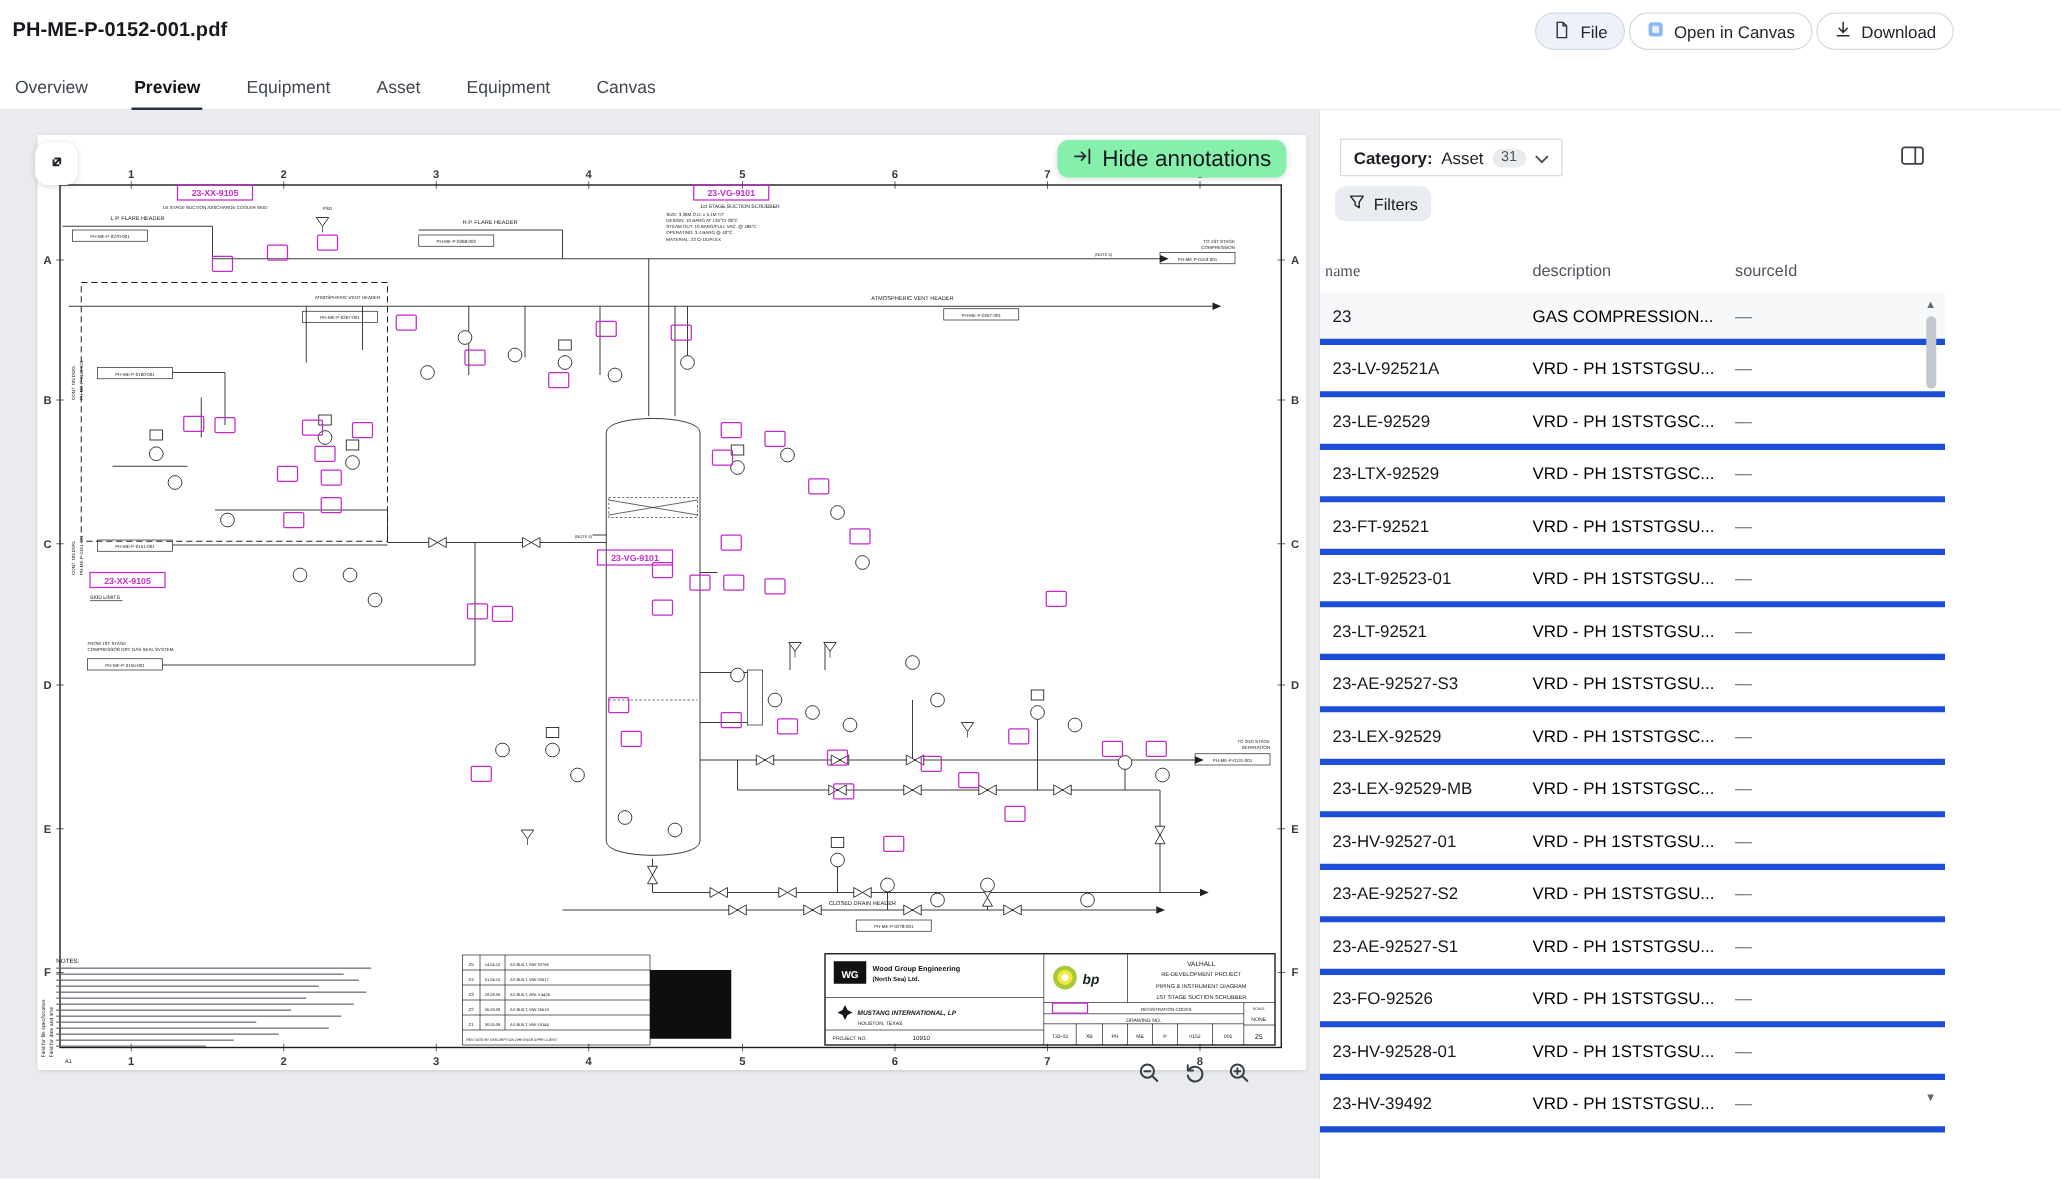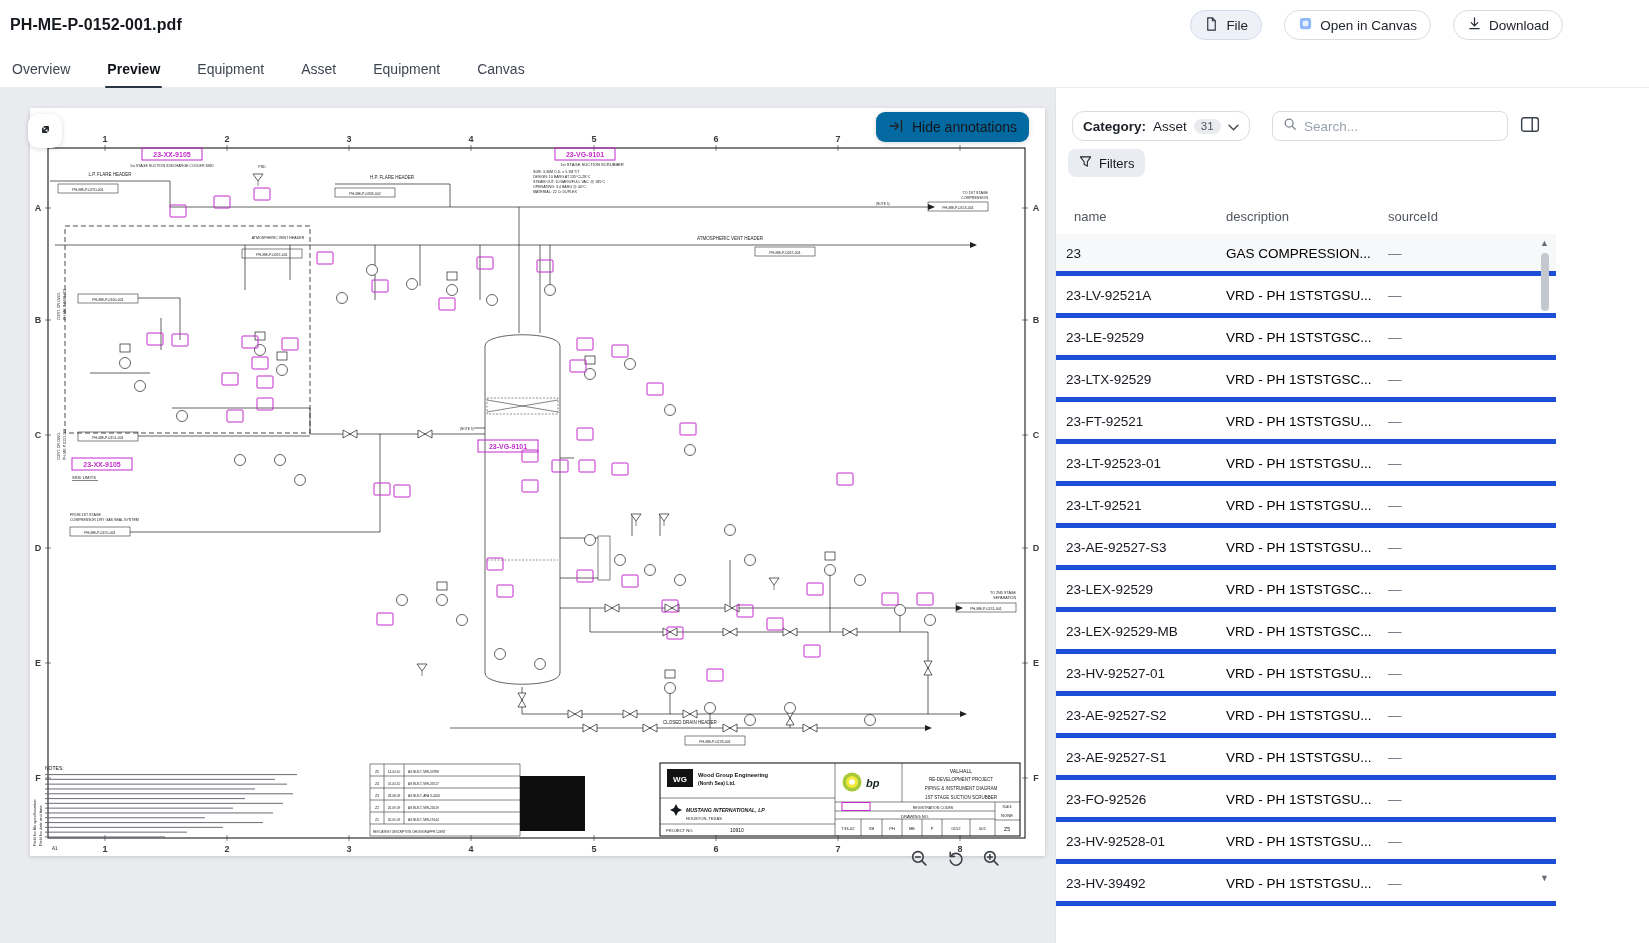--- a/index.html
+++ b/index.html
@@ -3,21 +3,21 @@
 <meta charset="utf-8">
 <style>
   * { box-sizing: border-box; margin: 0; padding: 0; }
   html,body { width:1649px; height:943px; overflow:hidden; background:#fff;
     font-family:"Liberation Sans", sans-serif; color:#15181d; }
 
   
   .app-header { height:50px; display:flex; align-items:center; justify-content:space-between;
     padding:0 86px 0 10px; }
   .doc-title { font-size:16px; font-weight:700; letter-spacing:.1px; }
-  .hdr-actions { display:flex; gap:22px; align-items:center; }
+  .hdr-actions { display:flex; gap:3px; align-items:center; }
   .pill { height:30px; border-radius:16px; border:1px solid #d7dce3; background:#fff;
     display:inline-flex; align-items:center; gap:7px; padding:0 13px; font-size:13.5px;
     color:#20242b; cursor:pointer; white-space:nowrap; }
   .pill.file { background:#eef2f8; border-color:#d3dcea; }
   .pill svg { flex:0 0 auto; }
 
   
   .tabbar { display:flex; gap:33px; padding-left:10px; height:38px; align-items:stretch;
     border-bottom:1px solid #e9ecef; }
   .tab { display:flex; align-items:center; font-size:14px; color:#3f4652; position:relative;
@@ -30,23 +30,23 @@
   .main { display:flex; height:855px; }
   .viewer { width:1056px; position:relative; background:#e9ebee; border-right:1px solid #dfe3e8;
     overflow:hidden; flex:0 0 auto; }
   .paper { position:absolute; left:30px; top:20px; width:1015px; height:748px; background:#fff;
     box-shadow:0 1px 4px rgba(0,0,0,.16); }
   .paper svg { width:100%; height:100%; display:block; font-family:"Liberation Sans",sans-serif; }
 
   .expand-btn { position:absolute; left:28px; top:26px; width:34px; height:34px; background:#fff;
     border:none; border-radius:10px; box-shadow:0 1px 5px rgba(0,0,0,.16); display:flex;
     align-items:center; justify-content:center; cursor:pointer; }
-  .hide-ann-btn { position:absolute; right:26px; top:24px; height:30px; background:#0369a1;
+  .hide-ann-btn { position:absolute; right:26px; top:24px; height:30px; background:#86efac;
     border:none; border-radius:9px; box-shadow:0 1px 5px rgba(0,0,0,.16); display:flex; gap:8px;
-    align-items:center; padding:0 12px; font-size:14px; font-weight:500; color:#14171c;
+    align-items:center; padding:0 12px; font-size:18px; font-weight:500; color:#14171c;
     cursor:pointer; }
   .zoombar { position:absolute; left:906px; top:757px; display:flex; gap:9px; }
   .zbtn { width:27px; height:27px; border:none; background:transparent; display:flex;
     align-items:center; justify-content:center; cursor:pointer; color:#3a3f47; }
 
   
   .ln   { stroke:#202020; stroke-width:.7; fill:none; }
   .lnt  { stroke:#202020; stroke-width:.55; fill:none; }
   .dash { stroke:#202020; stroke-width:.8; fill:none; stroke-dasharray:5 3; }
   .dmini{ stroke:#202020; stroke-width:.5; fill:none; stroke-dasharray:2 1.5; }
@@ -62,39 +62,39 @@
   .t5   { font-size:5px;  fill:#141414; }
   .t52  { font-size:5.2px; fill:#141414; }
   .t58  { font-size:5.8px; font-weight:700; fill:#111; }
   .tm   { text-anchor:middle; }
   .te   { text-anchor:end; }
   .sym  { stroke:#202020; stroke-width:.7; fill:#fff; }
 
   
   .panel { flex:1; position:relative; background:#fff; }
   .cat-btn { position:absolute; left:16px; top:23px; height:30px; border:1px solid #d7dce3;
-    border-radius:12px; background:#fff; display:flex; align-items:center; gap:7px; padding:0 10px;
+    border-radius:0; background:#fff; display:flex; align-items:center; gap:7px; padding:0 10px;
     font-size:13.5px; color:#1c2026; cursor:pointer; }
   .cat-label { font-weight:600; }
   .badge { background:#e9ebef; color:#4b5360; border-radius:9px; font-size:11.5px; padding:1.5px 7px; }
   .search { position:absolute; left:216px; top:23px; width:236px; height:30px;
     border:1px solid #d7dce3; border-radius:8px; display:flex; align-items:center; gap:7px;
     padding:0 10px; background:#fff; }
   .search input { border:none; outline:none; font-size:13.5px; width:100%; color:#1c2026;
     font-family:"Liberation Sans",sans-serif; background:transparent; }
   .search input::placeholder { color:#9aa3b0; }
   .cols-btn { position:absolute; left:460px; top:26px; width:28px; height:24px; border:none;
     background:transparent; cursor:pointer; }
   .filters-btn { position:absolute; left:12px; top:61px; height:28px; background:#e9ecf0;
     border:none; border-radius:8px; display:flex; align-items:center; gap:7px; padding:0 11px;
     font-size:13px; font-weight:500; color:#16191f; cursor:pointer; }
 
   .thead { position:absolute; top:117px; left:0; width:500px; height:28px; }
   .thead span { position:absolute; top:4px; font-size:13px; color:#50565f; }
-  .th-name { left:18px; } .th-desc { left:170px; } .th-src { left:332px; }
+  .th-name { left:4px;font-family:Liberation Serif, serif; } .th-desc { left:170px; } .th-src { left:332px; }
   .tbody { position:absolute; top:146px; left:0; width:500px; bottom:0; overflow:hidden; }
   .trow { position:relative; height:42px; border-bottom:5px solid #1d4ed8; cursor:pointer; background:#fff;text-decoration:underline; }
   .trow.hl { background:#f7f8fa; }
   .trow span { position:absolute; top:50%; transform:translateY(-50%); font-size:13.5px; white-space:nowrap; }
   .c-name { left:10px; color:#15181e; }
   .c-desc { left:170px; color:#000000; width:152px; overflow:hidden; }
   .c-src  { left:332px; color:#6a717c; }
 
   .sb-arrow { position:absolute; left:484px; font-size:9px; color:#646b76; line-height:1; cursor:pointer; }
   .sb-thumb { position:absolute; left:485px; top:165px; width:8px; height:58px; background:#c3c8cf;
@@ -660,29 +660,20 @@
       <span class="cat-label">Category:</span>
       <span>Asset</span>
       <span class="badge">31</span>
       <span>
         <svg width="11" height="7" viewBox="0 0 10 6" fill="none" stroke="#474e59" stroke-width="1.4" stroke-linecap="round">
             <path d="M1 1l4 4 4-4"></path>
           </svg>
       </span>
     </button>
 
-    <div class="search">
-      <span>
-        <svg width="14" height="14" viewBox="0 0 16 16" fill="none" stroke="#7a828e" stroke-width="1.5" stroke-linecap="round">
-            <circle cx="7" cy="7" r="4.5"></circle>
-            <path d="M10.4 10.4L14 14"></path>
-          </svg>
-      </span>
-      <input placeholder="Search..." style="">
-    </div>
 
     <button class="cols-btn">
       <svg width="20" height="17" viewBox="0 0 18 15" fill="none" stroke="#3c434d" stroke-width="1.3">
           <rect x="1.5" y="1.5" width="15" height="12" rx="2"></rect>
           <path d="M11 1.5v12"></path>
         </svg>
     </button>
 
     <button class="filters-btn">
       <span>

